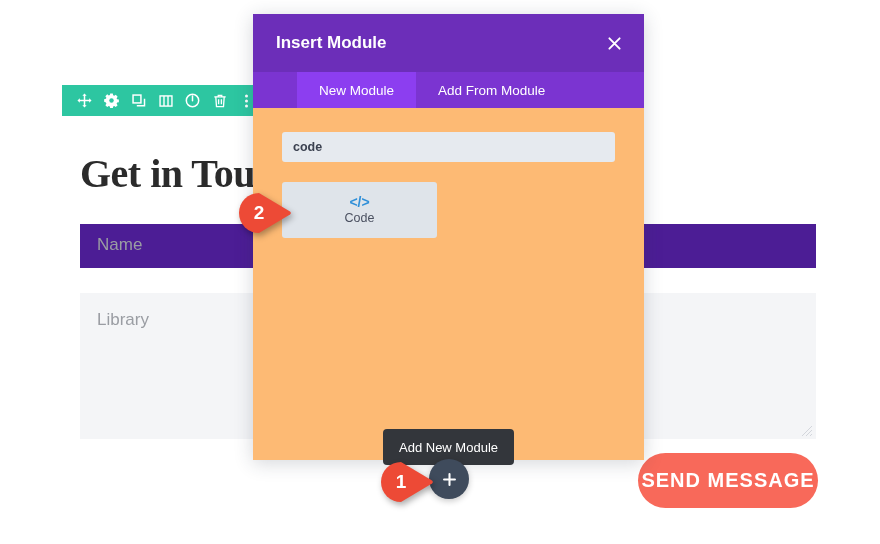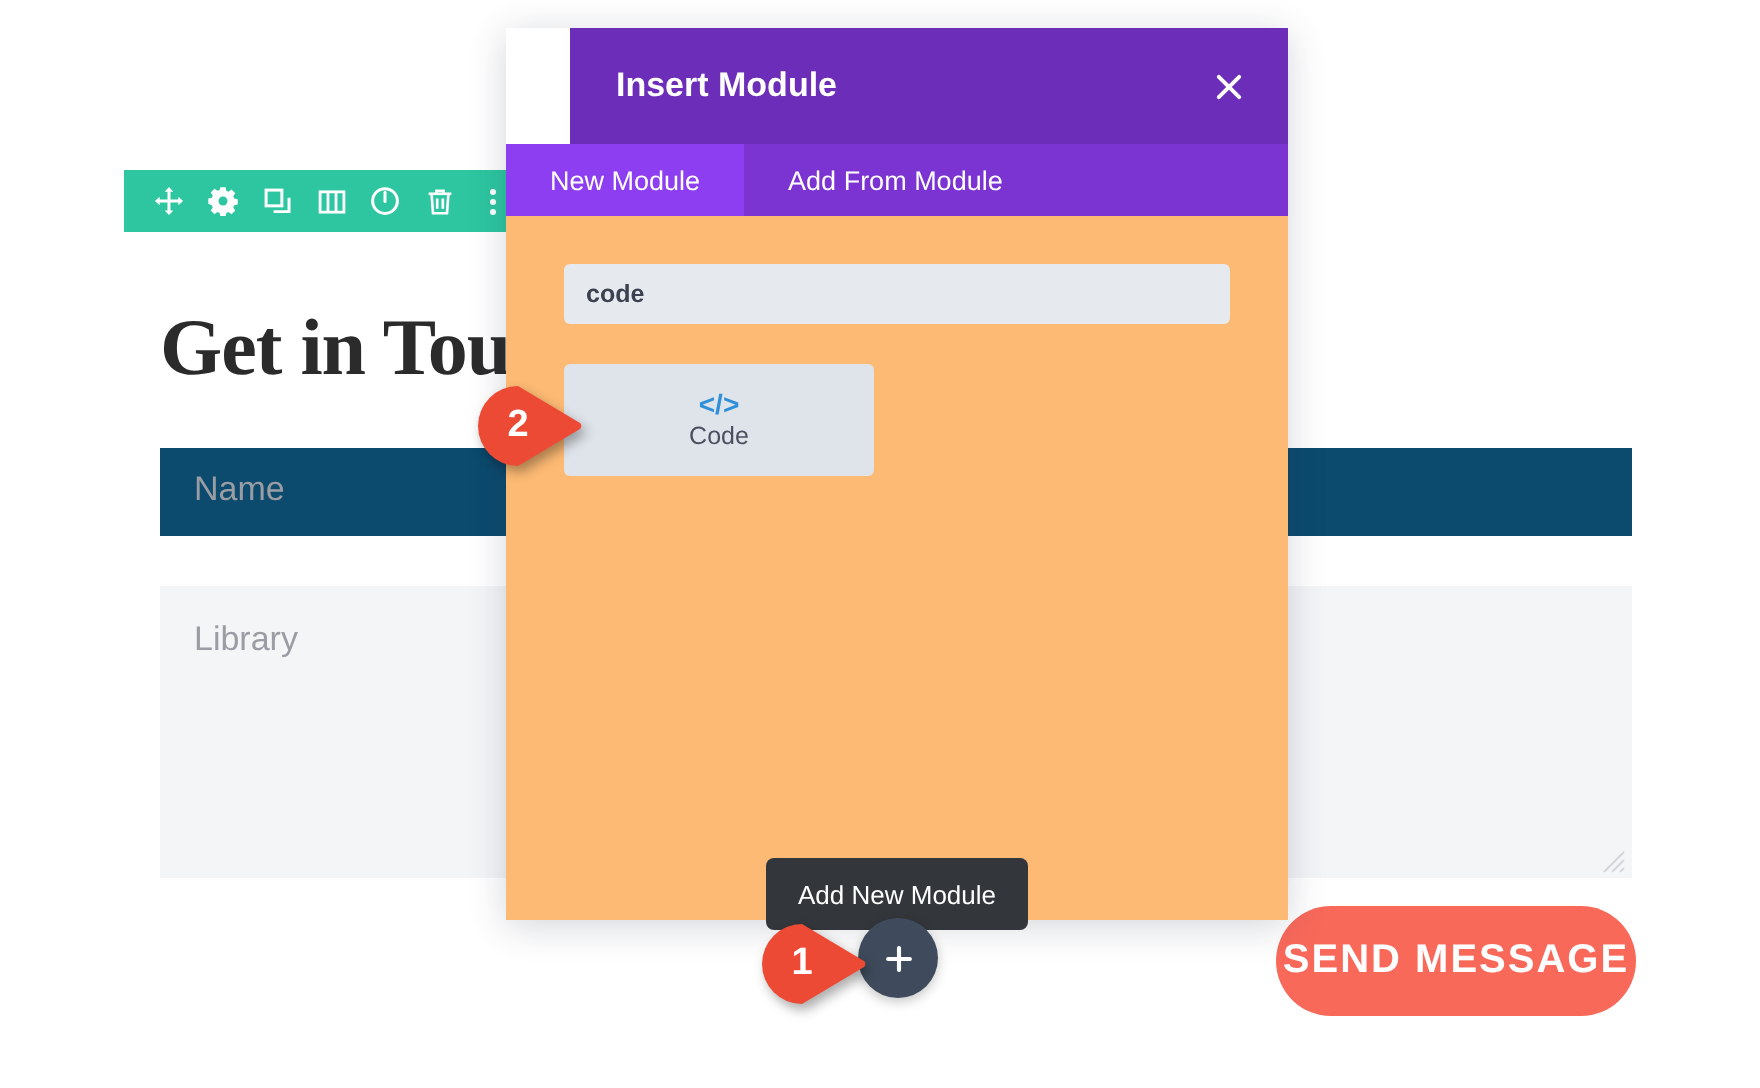--- a/index.html
+++ b/index.html
@@ -30,21 +30,21 @@
     color: #2b2b2b;
     white-space: nowrap;
   }
 
   .field-name {
     position: absolute;
     left: 80px;
     top: 224px;
     width: 736px;
     height: 44px;
-    background: #0c4a6e;
+    background: #4c1d95;
     border: none;
   }
   .field-name .ph {
     position: absolute;
     left: 17px;
     top: 11px;
     font-size: 17px;
     color: #9a9da3;
   }
 
@@ -132,21 +132,20 @@
     overflow: hidden;
   }
   .modal-header {
     height: 58px;
     background: #6c2eb9;
     display: flex;
     align-items: center;
     justify-content: space-between;
     padding: 0 20px 0 23px;
     flex: 0 0 auto;
-    margin-left: 32px;
   }
   .modal-title {
     color: #ffffff;
     font-size: 17px;
     font-weight: bold;
   }
   .modal-close {
     color: #ffffff;
     font-size: 17px;
     font-weight: bold;
@@ -157,20 +156,21 @@
     display: flex;
     align-items: center;
     justify-content: center;
   }
   .modal-tabs {
     height: 36px;
     background: #7b34d1;
     display: flex;
     align-items: stretch;
     flex: 0 0 auto;
+    padding-left: 44px;
   }
   .modal-tab {
     display: flex;
     align-items: center;
     color: #ffffff;
     font-size: 13.5px;
     cursor: pointer;
     padding: 0 22px;
   }
   .modal-tab.active {

